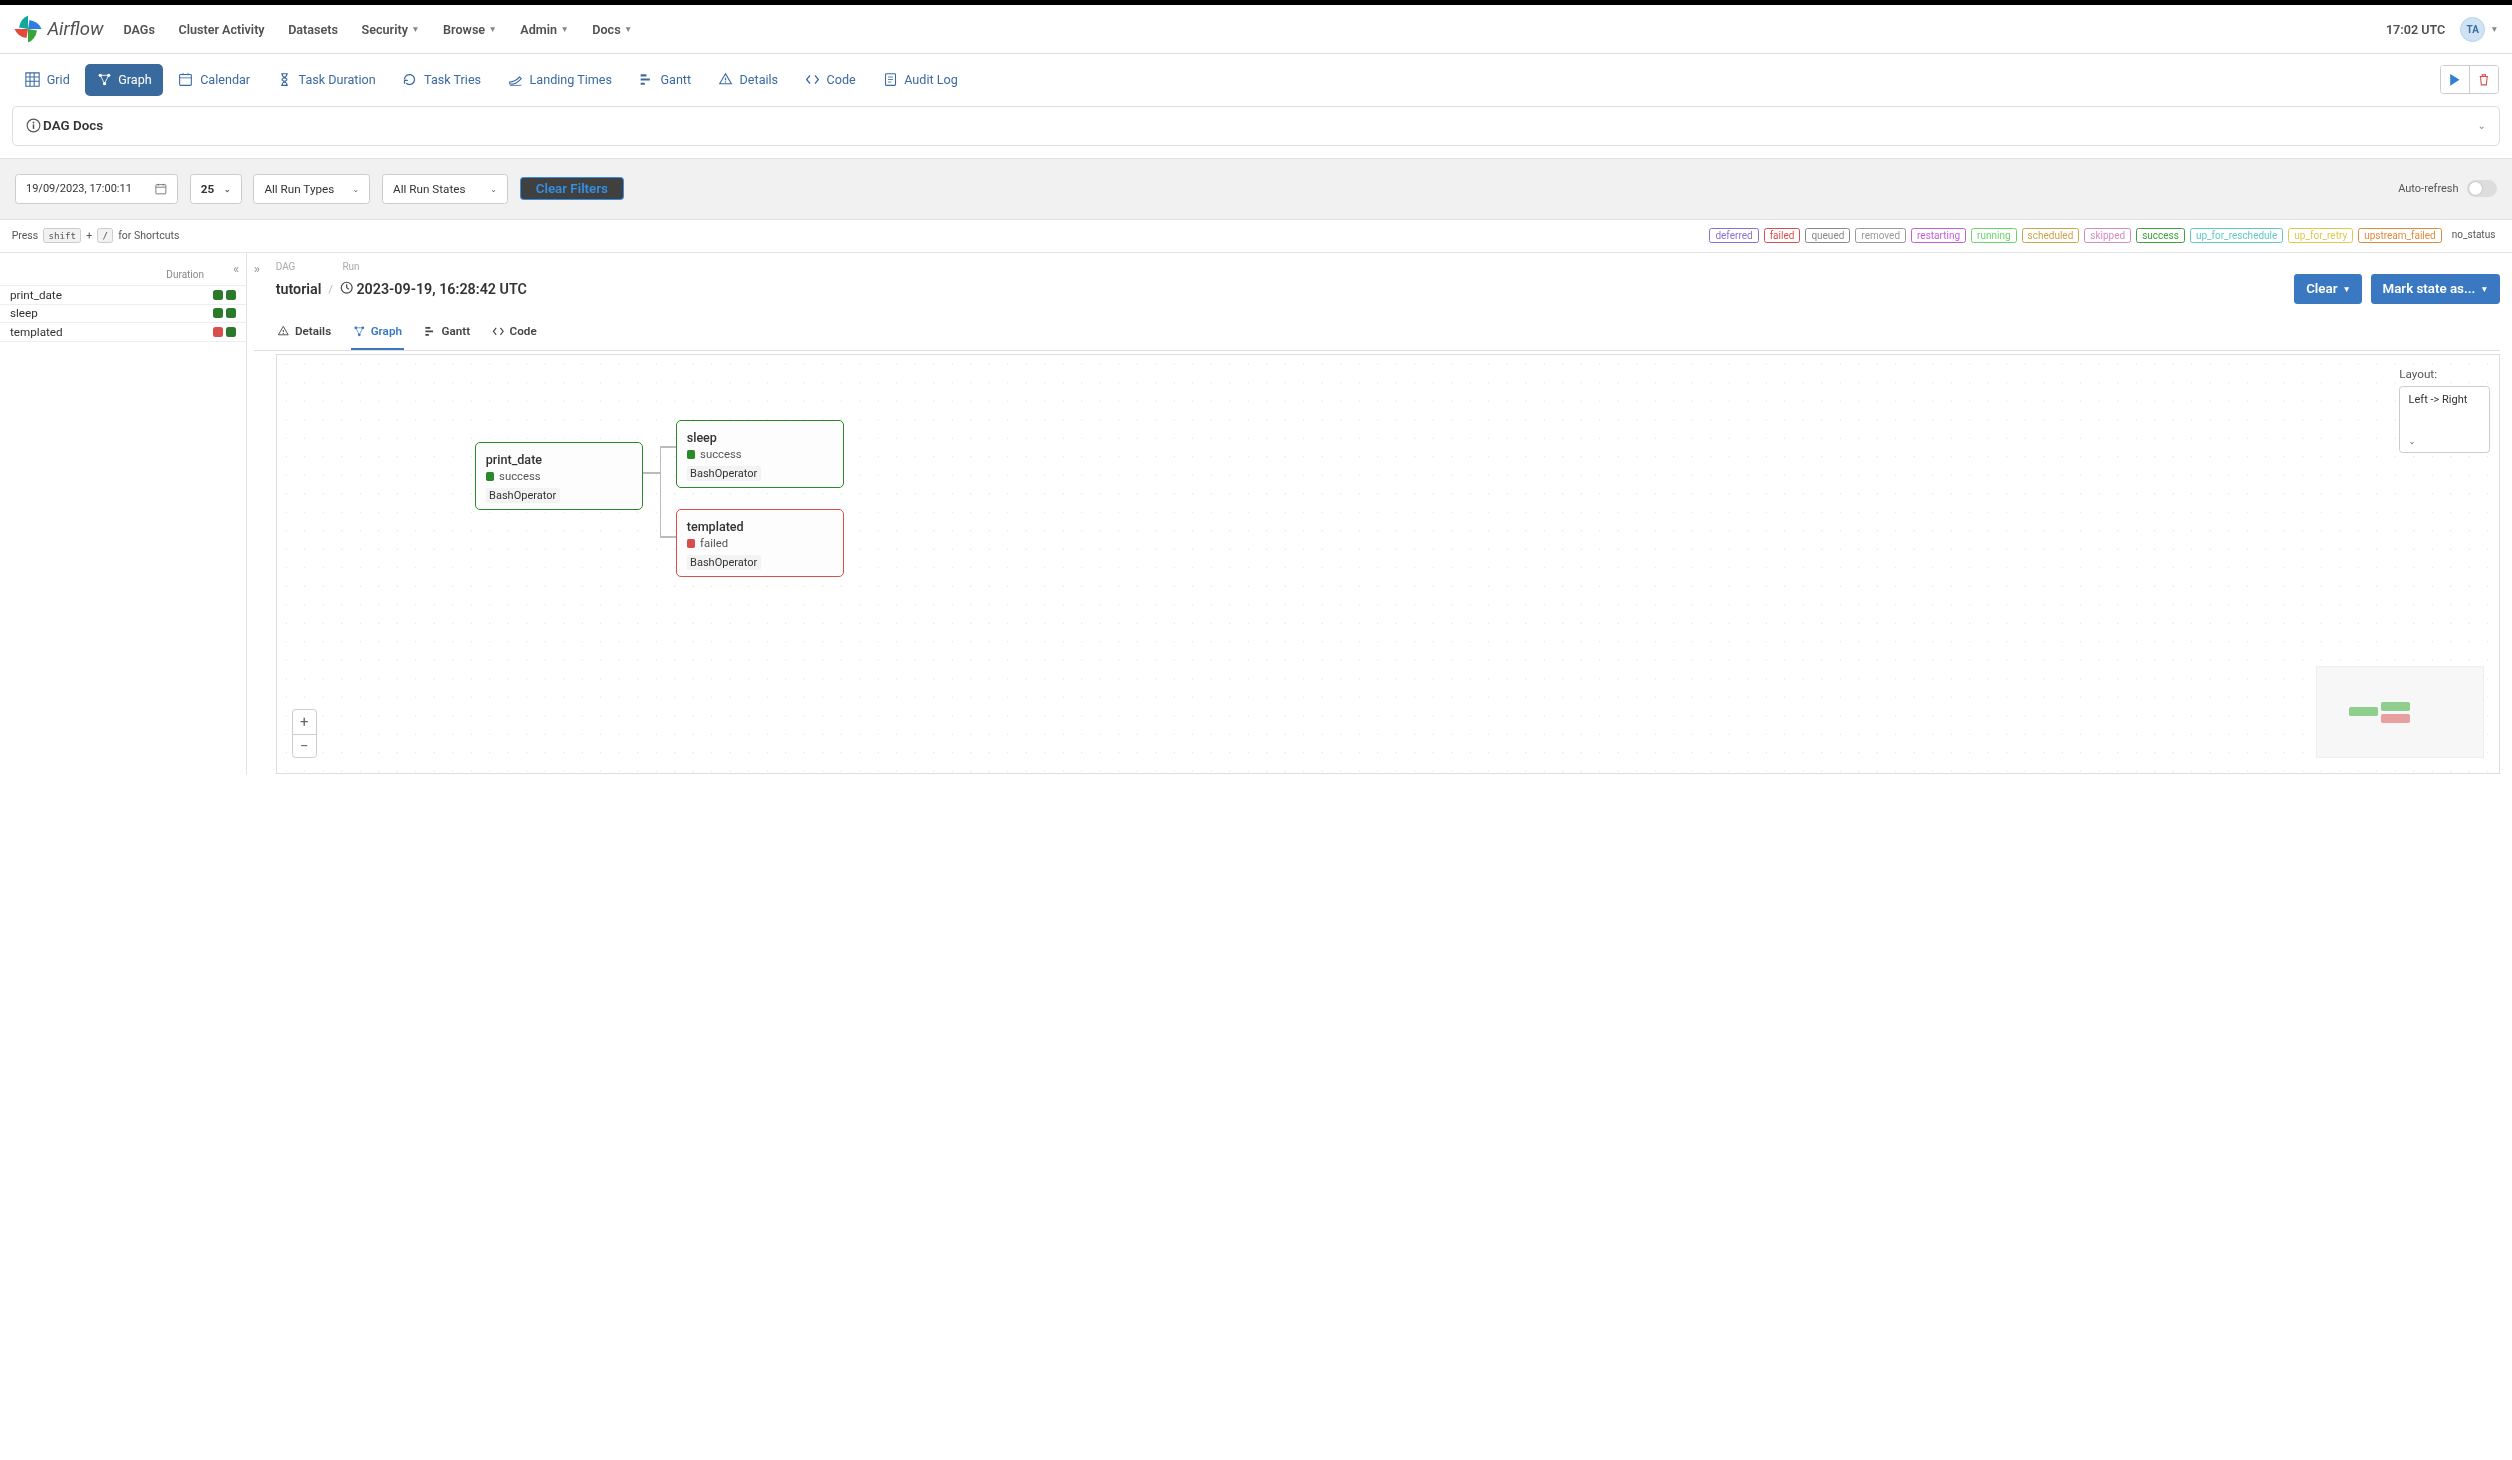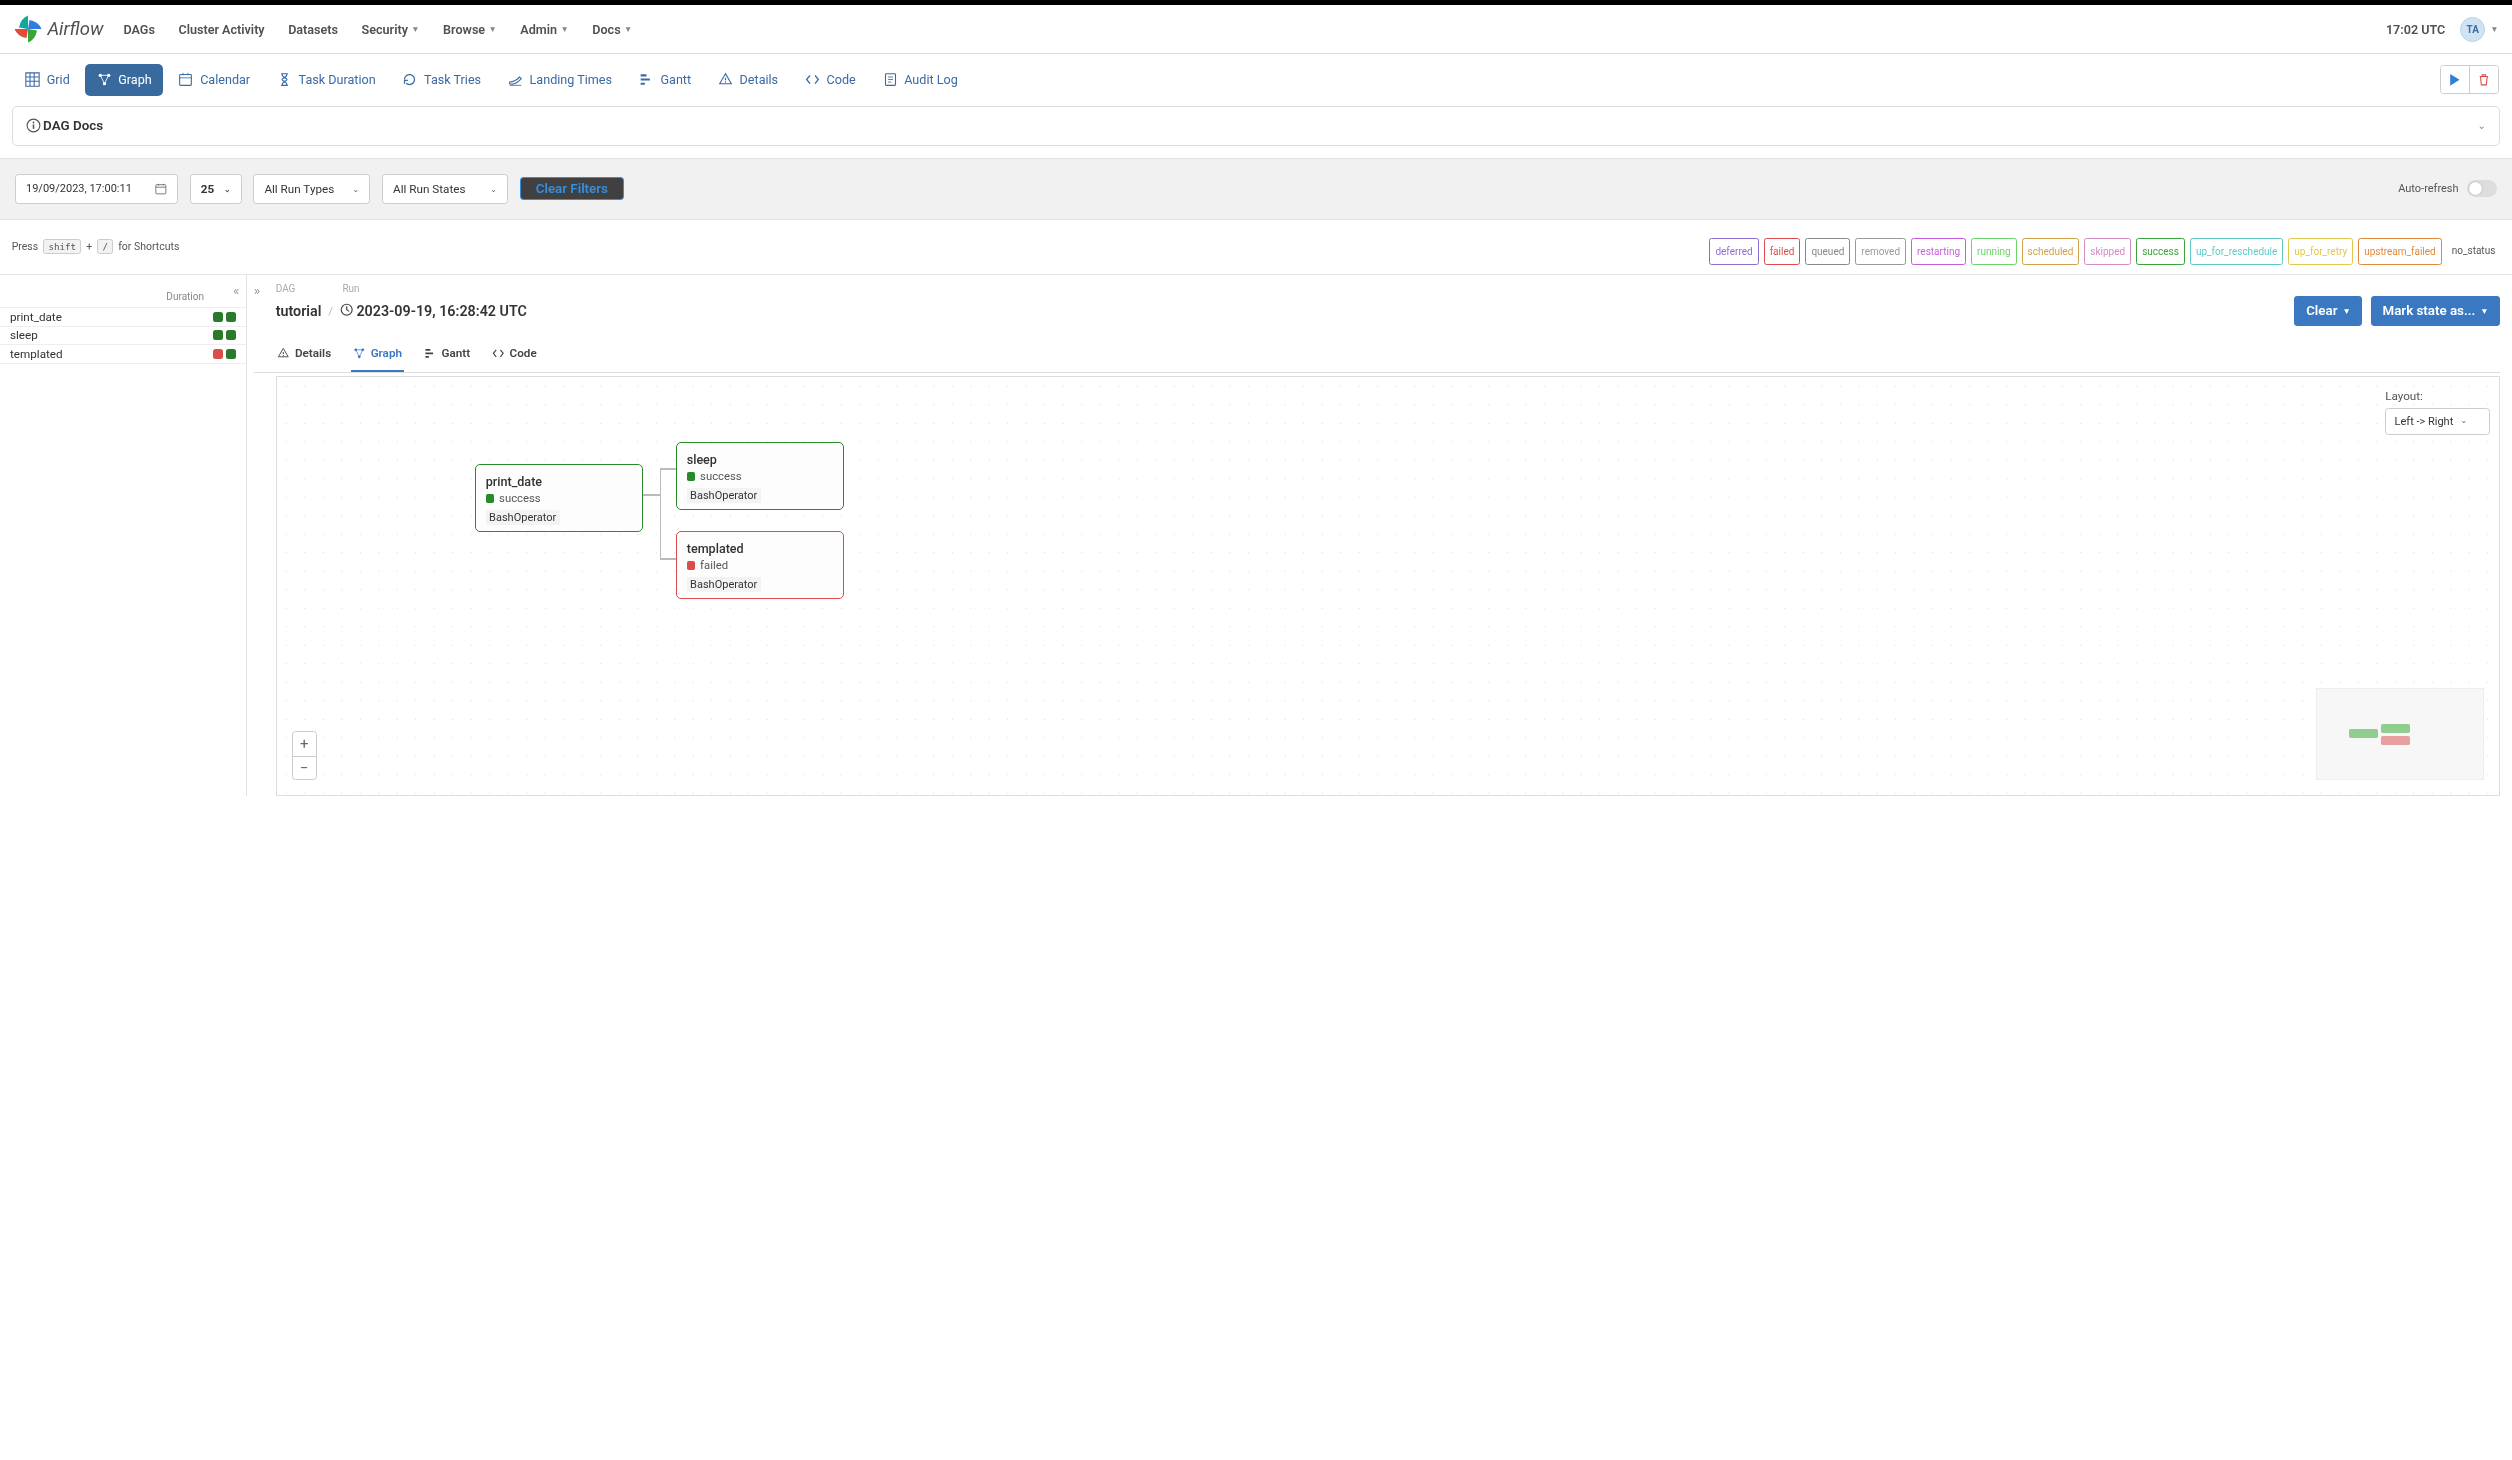--- a/index.html
+++ b/index.html
@@ -38,21 +38,21 @@
 .f-sel { width:117px; }
 .f-sel-w { width:126px; }
 .btn-clearf { background:#404040; border:0.8px solid #348fe2; color:#348fe2; font-weight:600; padding:3px 15px; border-radius:3.4px; cursor:pointer; }
 .auto-ref { margin-left:auto; display:flex; align-items:center; gap:8.4px; color:#555; font-size:11px; }
 .toggle { width:30px; height:17px; border-radius:17px; background:#ddd; position:relative; }
 .toggle::after { content:""; position:absolute; width:13.4px; height:13.4px; border-radius:50%; background:#fff; top:1.7px; left:1.7px; box-shadow:0 0 1.7px rgba(0,0,0,.3); }
 
 .hint-row { display:flex; align-items:center; padding:8.4px 11.7px; border-bottom:0.8px solid #e4e4e4; gap:5px; font-size:10.5px; color:#555; }
 .kbd { background:#f2f2f2; border:0.8px solid #ccc; border-radius:2.5px; padding:0.8px 4.2px; font-family:ui-monospace,monospace; font-size:9.2px; }
 .legend { margin-left:auto; display:flex; gap:5px; flex-wrap:wrap; }
-.legend span { border:1.3px solid; padding:7px 5px; border-radius:2.5px; font-size:10px;margin-top:10px; }
+.legend span { border:1.3px solid; padding:1px 5px; border-radius:2.5px; font-size:10px; }
 .no-status { color:#555; border:none !important; }
 
 .main { display:flex; }
 .left-pane { width:247px; border-right:0.8px solid #e2e2e2; position:relative; padding-top:8.4px; }
 .collapse-left { position:absolute; top:8.4px; right:6.7px; color:#999; font-size:13.4px; cursor:pointer; }
 .dur-label { text-align:right; font-size:10px; color:#888; padding-right:42px; margin-top:8.4px; }
 .dur-chart { position:relative; height:92px; margin-top:3.4px; }
 .dur-tick { position:absolute; right:42px; font-size:9.2px; color:#888; }
 .bar-area { position:absolute; right:8.4px; top:0; bottom:0; width:28.5px; display:flex; align-items:flex-end; gap:3.4px; }
 .bar { width:10px; background:#2a7a2a; border-radius:1.7px; }
@@ -77,21 +77,21 @@
 .b-blue .caret { font-size:8.4px; }
 
 .inner-tabs { display:flex; gap:18.5px; margin-top:13.4px; padding-left:22px; border-bottom:0.8px solid #ddd; }
 .i-tab { display:flex; align-items:center; gap:5px; padding:6.7px 1.7px 10px; color:#444; font-weight:600; font-size:11.7px; cursor:pointer; border-bottom:2.5px solid transparent; }
 .i-tab.active { color:#3a79c1; border-bottom-color:#3a79c1; }
 .i-tab svg { width:12.6px; height:12.6px; }
 
 .graph-canvas { border:0.8px solid #ddd; margin:3.4px 0 0 22px; height:420px; position:relative; background-image:radial-gradient(#d8d8d8 0.8px,transparent 0.8px); background-size:18.5px 18.5px; overflow:hidden; }
 .layout-box { position:absolute; top:11.7px; right:9px; text-align:left; }
 .layout-box .lab { color:#555; font-size:11.7px; margin-bottom:5px; }
-.layout-sel { border:0.8px solid #ccc; border-radius:3.4px; padding:5.9px 22px 5.9px 8.4px; background:#fff; font-size:11px; display:flex; align-items:flex-start; gap:7px; }
+.layout-sel { border:0.8px solid #ccc; border-radius:3.4px; padding:5.9px 22px 5.9px 8.4px; background:#fff; font-size:11px; display:flex; align-items:flex-start; gap:30px;flex-direction:column; }
 
 .node { position:absolute; background:#fdfdfd; border:1.3px solid; border-radius:5px; padding:8.4px 10px 6.7px; width:168px; }
 .node .title { font-size:12.6px; font-weight:500; color:#333; }
 .node .st-row { display:flex; align-items:center; gap:5px; font-size:11.3px; color:#555; margin-top:3.4px; }
 .node .st-sq { width:8.4px; height:8.4px; border-radius:1.7px; }
 .node .op { font-size:11px; margin-top:5px; background:#f3f3f3; display:inline-block; padding:0.8px 3.4px; border-radius:1.7px; }
 .node.green { border-color:#2a8a2a; }
 .node.red { border-color:#d94d4d; }
 .st-sq.green { background:#2a8a2a; }
 .st-sq.red { background:#d94d4d; }

